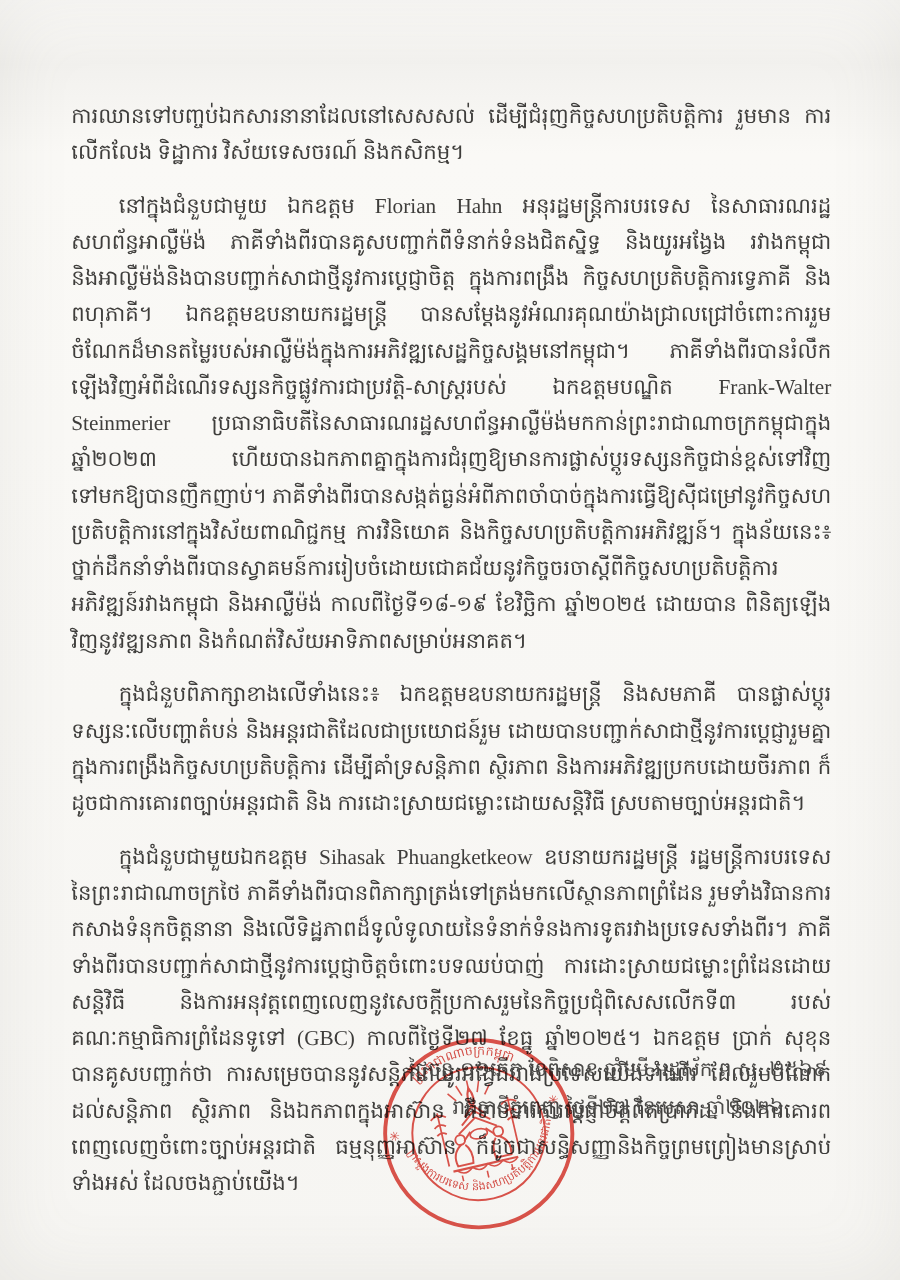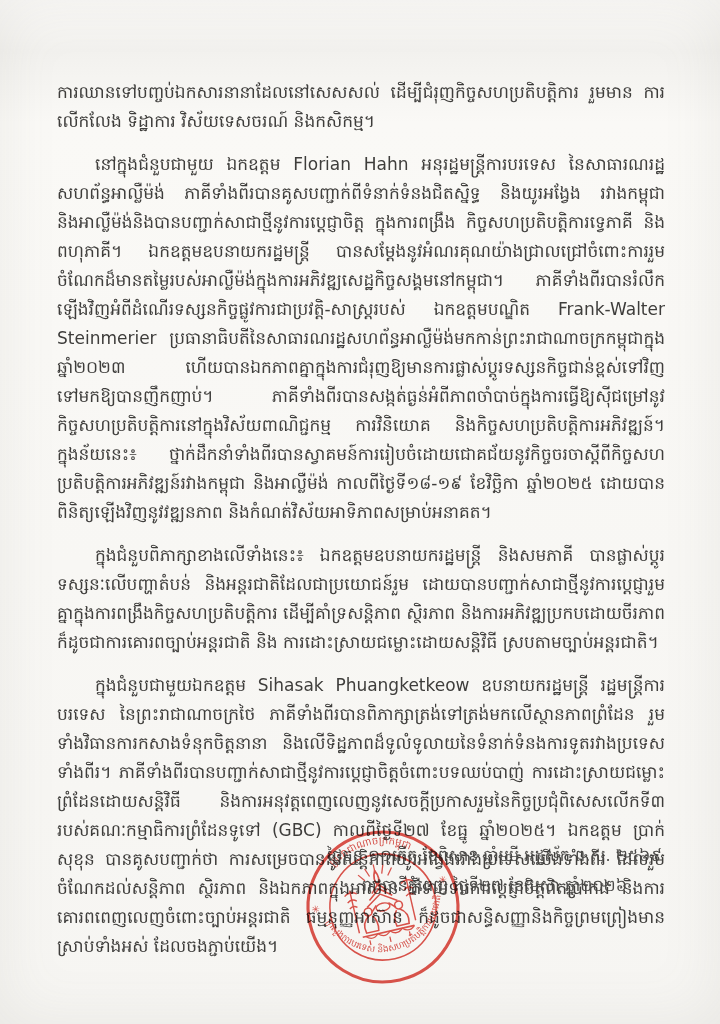--- a/index.html
+++ b/index.html
@@ -17,21 +17,21 @@
     overflow:hidden;
   }
   .body-text{
     position:absolute;
     left:57px;top:78px;width:608px;
     color:#3e3d3b;
     font-size:17px;
     line-height:29px;
     text-align:justify;
   }
-  .para{margin:0 0 10px 0;}
+  .para{margin:0 0 10px 0;font-family:Liberation Serif, serif;}
   .para.indent{text-indent:38px;margin-top:14px;}
   .dateline{
     position:absolute;
     left:322px;top:841px;width:345px;
     text-align:center;
     color:#4a4947;
     font-size:16px;
     line-height:30px;
     white-space:nowrap;
   }

